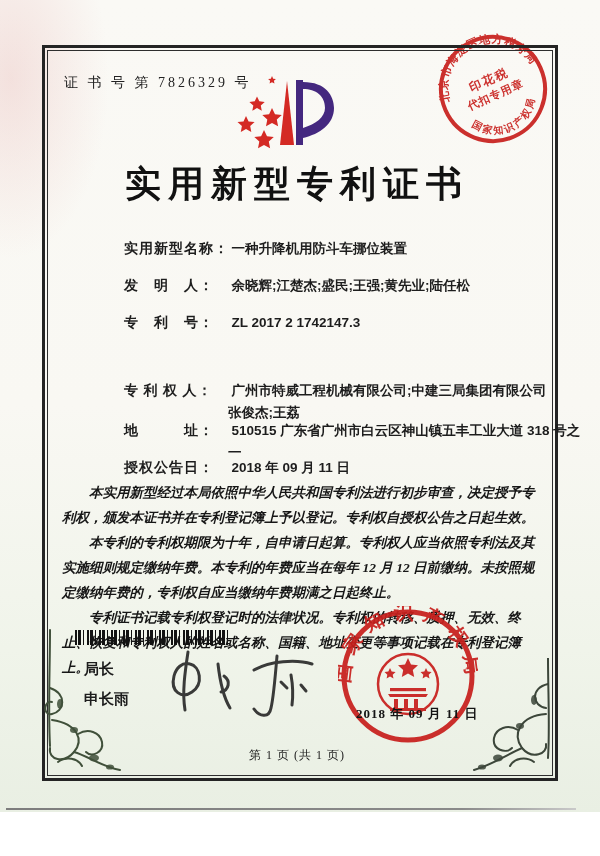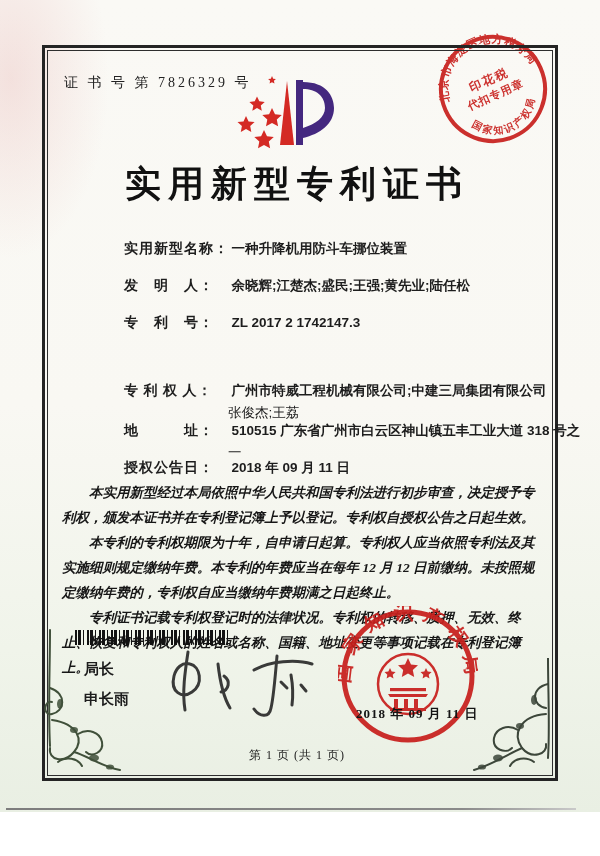--- a/index.html
+++ b/index.html
@@ -19,21 +19,21 @@
   .cert-no{position:absolute;left:64px;top:74px;font-size:14px;letter-spacing:3px;color:#222;}
   .logo{position:absolute;left:228px;top:64px;}
   .tax-stamp{position:absolute;left:437px;top:33px;transform:rotate(-24deg);opacity:.92;}
   .title{position:absolute;left:42px;top:160px;width:510px;text-align:center;
          font-size:36px;font-weight:bold;letter-spacing:7px;color:#111;}
   
   .field{position:absolute;left:100px;font-size:14px;white-space:nowrap;margin-left:24px;}
   .field .lbl{display:inline-block;width:104px;font-weight:600;letter-spacing:1px;}
   .field .val{font-family:"Liberation Sans","DejaVu Sans",sans-serif;font-weight:700;font-size:13.5px;}
   .field .val2{display:block;margin-left:104px;font-family:"Liberation Sans","DejaVu Sans",sans-serif;
-         font-weight:400;font-size:13.5px;margin-top:4px;}
+         font-weight:700;font-size:13.5px;margin-top:4px;}
   .grant-no{position:absolute;left:332px;top:459px;font-size:14px;white-space:nowrap;}
   .grant-no .lbl{font-weight:600;letter-spacing:1px;}
   .grant-no .val{font-family:"Liberation Sans","DejaVu Sans",sans-serif;font-weight:700;font-size:13.5px;}
   
   .body-text{position:absolute;left:62px;top:480px;width:480px;font-size:13.5px;line-height:25px;
          font-style:italic;color:#161616;font-weight:bold;}
   .body-text p{margin:0;text-indent:2em;}
   
   .barcode{position:absolute;left:75px;top:630px;width:156px;height:15px;
          background:repeating-linear-gradient(90deg,#121212 0 2px,transparent 2px 3px,#121212 3px 6px,transparent 6px 8px,#121212 8px 9px,transparent 9px 12px);}

